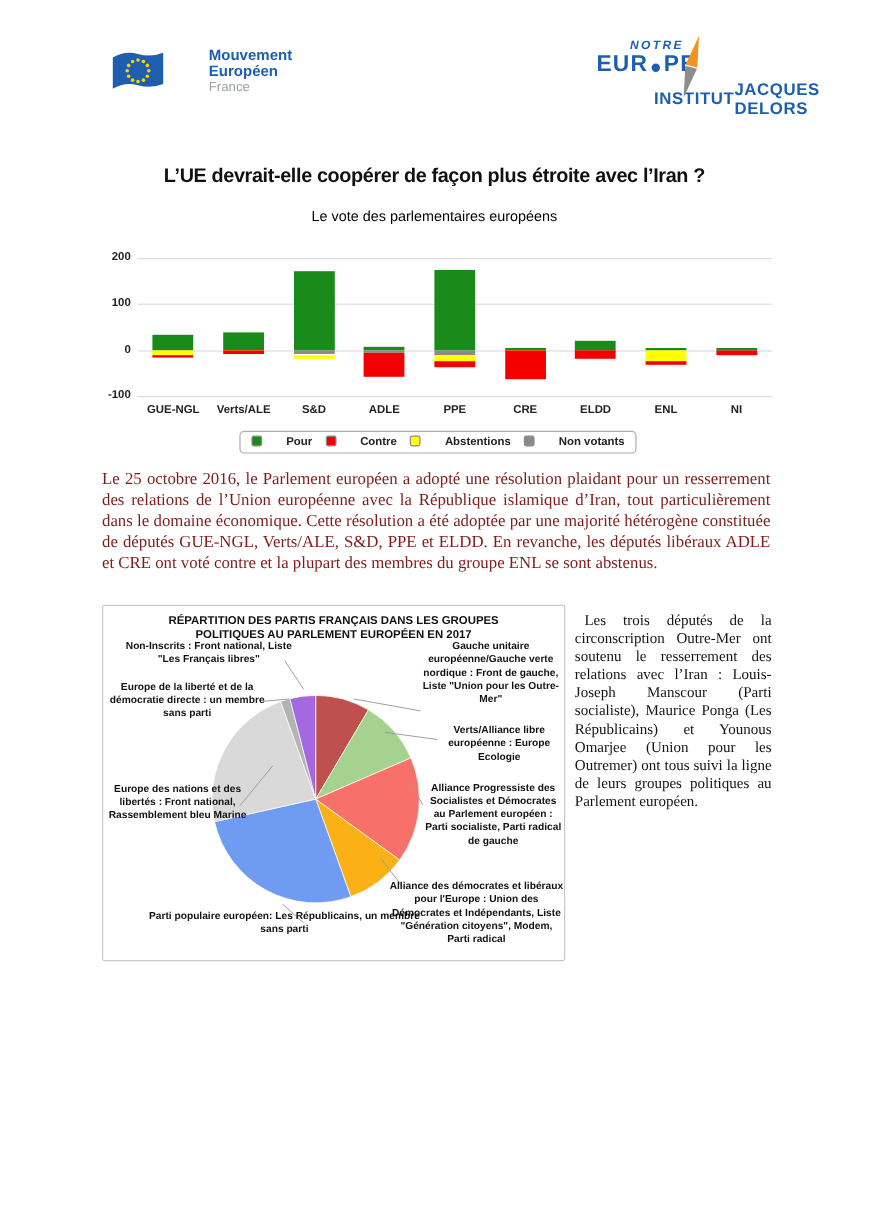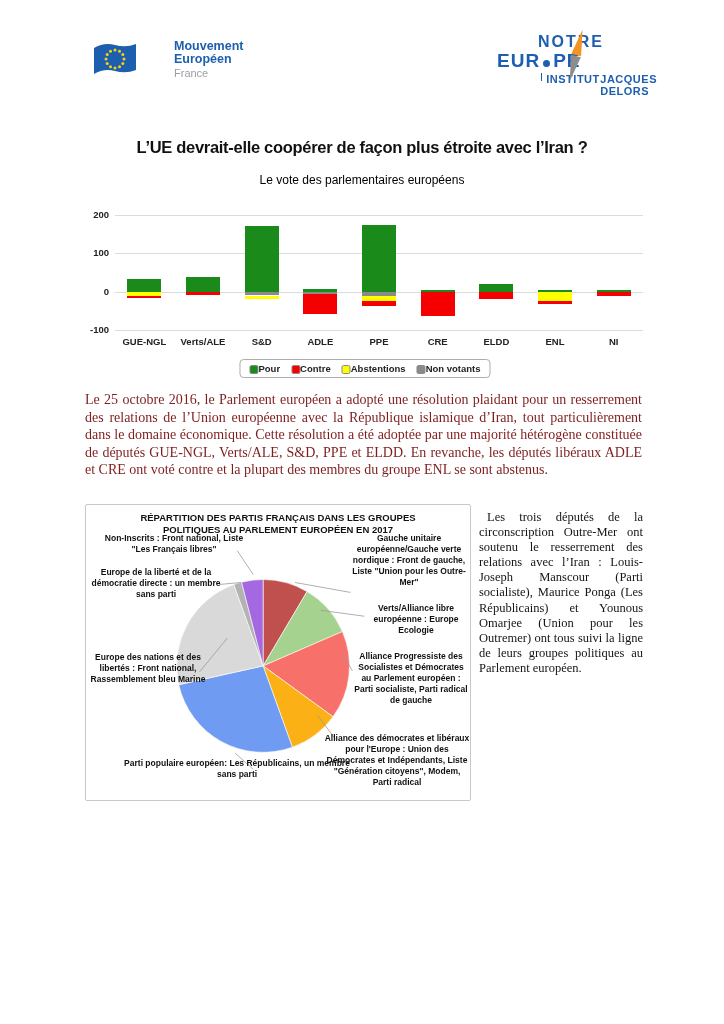--- a/index.html
+++ b/index.html
@@ -6,44 +6,44 @@
   body{font-family:"Liberation Sans",sans-serif;color:#1a1a1a;}
   .page{position:relative;width:724px;height:1024px;background:#fff;overflow:hidden;}
 
   
   .logo-left{position:absolute;left:92px;top:40px;display:flex;align-items:center;gap:27px;}
   .logo-left .txt{margin-left:9px;line-height:1.05;}
   .logo-left .l1,.logo-left .l2{font-size:12.5px;font-weight:bold;color:#1d5fae;}
   .logo-left .l3{font-size:11px;color:#9aa0a6;margin-top:2px;}
 
   .logo-right{position:absolute;left:497px;top:33px;width:160px;color:#1d5fae;}
-  .lr-notre{font-size:16px;font-weight:bold;letter-spacing:2px;margin-left:41px;}
+  .lr-notre{font-size:10px;font-weight:bold;letter-spacing:2px;margin-left:28px;font-style:italic;}
   .lr-main{font-size:19px;font-weight:bold;letter-spacing:1px;line-height:1;display:flex;align-items:center;}
   .lr-dot{display:inline-block;width:7px;height:7px;border-radius:50%;background:#1d5fae;margin:6px 3px 0 3px;}
-  .lr-sub{display:flex;font-size:11px;font-weight:bold;letter-spacing:0.5px;margin-top:3px;margin-left:44px;}
+  .lr-sub{display:flex;align-items:center;font-size:14px;font-weight:bold;letter-spacing:0.5px;margin-top:3px;margin-left:44px;}
   .hatch{width:24px;height:8px;margin-right:4px;background:repeating-linear-gradient(90deg,#1d5fae 0 1px,transparent 1px 3px);}
   .needle{position:absolute;left:74px;top:-4px;width:10px;height:54px;transform:rotate(14deg);}
   .needle .up{position:absolute;left:0;top:0;width:0;height:0;border-left:5px solid transparent;border-right:5px solid transparent;border-bottom:26px solid #f29422;}
   .needle .dn{position:absolute;left:0;top:27px;width:0;height:0;border-left:5px solid transparent;border-right:5px solid transparent;border-top:26px solid #8d8d8d;}
 
   
   .doc-title{position:absolute;left:0;top:138px;width:100%;text-align:center;font-size:16.5px;font-weight:bold;letter-spacing:-0.3px;color:#111;}
   .doc-subtitle{position:absolute;left:0;top:173px;width:100%;text-align:center;font-size:12px;color:#000000;}
 
   
   .barchart{position:absolute;left:85px;top:215px;width:560px;height:175px;}
   .yaxis{position:absolute;left:0;top:0;width:24px;height:116px;}
   .ytick{position:absolute;right:0;width:24px;text-align:right;font-size:9.5px;font-weight:bold;color:#222;}
   .plot{position:absolute;left:30px;top:0;width:528px;height:115px;}
   .gridline{position:absolute;left:0;width:100%;height:1px;background:#dcdcdc;}
   .seg{position:absolute;width:34px;}
   .xaxis{position:absolute;left:30px;top:121px;width:528px;height:14px;}
   .xtick{position:absolute;width:60px;text-align:center;font-size:9.5px;font-weight:bold;color:#222;}
   .legend{position:absolute;left:50%;top:144px;transform:translateX(-50%);display:inline-flex;gap:11px;align-items:center;border:1px solid #adadad;border-radius:4px;padding:3px 9px;background:#fff;white-space:nowrap;}
-  .lg-item{display:inline-flex;align-items:flex-end;gap:0;font-size:9.5px;font-weight:bold;color:#222;}
+  .lg-item{display:inline-flex;align-items:flex-start;gap:20px;font-size:9.5px;font-weight:bold;color:#222;}
   .chip{width:9px;height:9px;border-radius:2px;border:1px solid #8a8a8a;box-sizing:border-box;display:inline-block;}
 
   
   .paragraph{position:absolute;left:85px;top:391px;width:557px;font-family:"Liberation Serif",serif;font-size:14px;line-height:17.6px;text-align:justify;color:#7f1d1d;}
 
   
   .piebox{position:absolute;left:85px;top:504px;width:386px;height:297px;border:1px solid #c9c9c9;border-radius:2px;box-sizing:border-box;background:#fff;}
   .pie-title{position:absolute;left:25px;right:25px;top:7px;text-align:center;font-size:9.5px;font-weight:bold;line-height:1.3;color:#111;}
   .pie-svg{position:absolute;left:0;top:0;width:100%;height:100%;}
   .plabel{position:absolute;font-size:8.5px;font-weight:bold;line-height:1.3;text-align:center;color:#111;}

